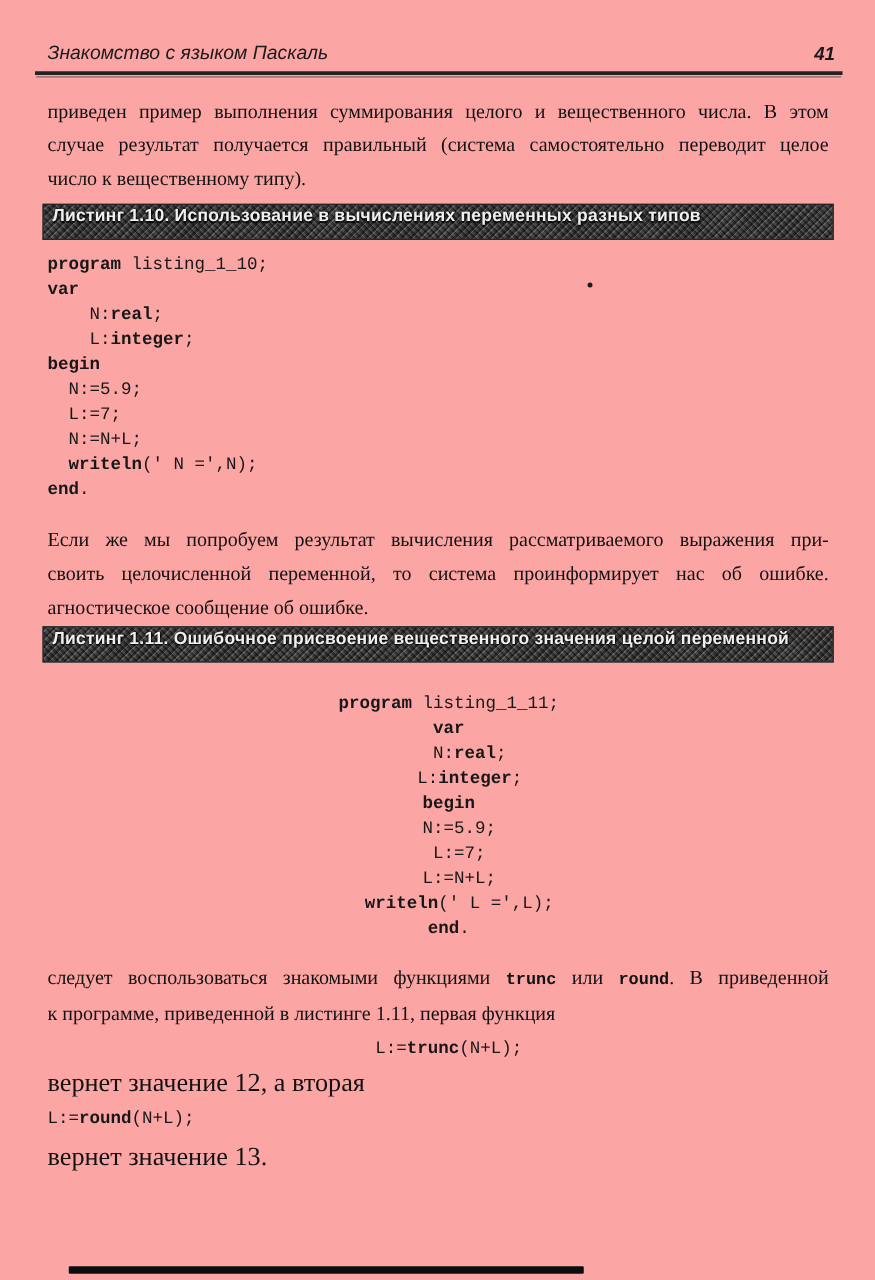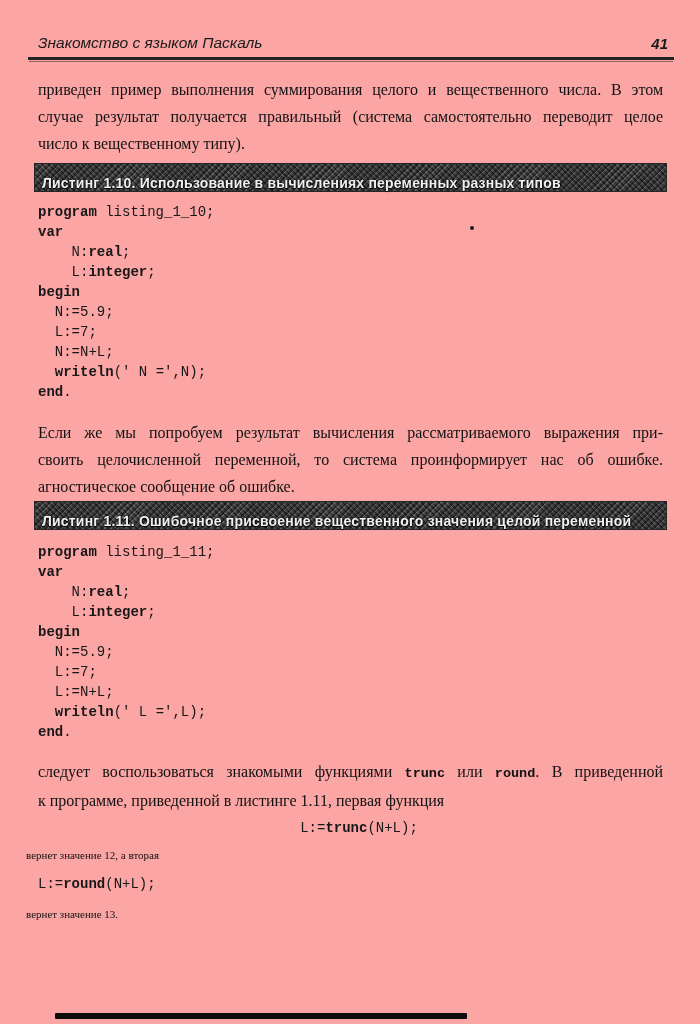--- a/index.html
+++ b/index.html
@@ -17,24 +17,24 @@
   .hpage{font-weight:bold;font-size:15px;margin-right:4px;}
   .hrule{
     margin:5px 26px 0 28px;height:3px;background:#232323;
     box-shadow:0 3px 0 -1px rgba(45,45,45,.55);
   }
   
   .para{margin:0 37px 0 38px;font-size:16px;line-height:27px;color:#121212;}
   .pline{text-align:justify;text-align-last:justify;}
   .pline.last{text-align-last:auto;}
   .para .code{font-family:"Liberation Mono","DejaVu Sans Mono",monospace;font-weight:bold;font-size:13.5px;}
-  .oneline{margin:0 37px 0 26px;font-size:11px;line-height:22px;color:#121212;}
+  .oneline{margin:0 37px 0 38px;font-size:21px;line-height:22px;color:#121212;}
   
   .listing-bar{
-    margin:6px 33px 0 34px;height:29px;display:flex;align-items:flex-end;
+    margin:6px 33px 0 34px;height:29px;display:flex;align-items:flex-start;
     background-color:#4d4d4d;border:1px solid #262626;box-sizing:border-box;
     background-image:
       repeating-linear-gradient(135deg, rgba(0,0,0,.45) 0 2px, rgba(255,255,255,.09) 2px 3px, rgba(0,0,0,.18) 3px 5px),
       repeating-linear-gradient(45deg, rgba(15,15,15,.5) 0 1px, rgba(120,120,120,.25) 1px 3px, rgba(0,0,0,.2) 3px 4px);
   }
   .listing-caption{
     font-family:"Liberation Sans",sans-serif;font-weight:bold;font-size:14px;
     color:#f0f0f0;letter-spacing:.2px;padding:0 7px;white-space:nowrap;
     text-shadow:0 1px 1px #000, 1px 0 1px rgba(0,0,0,.7);
   }
@@ -44,21 +44,21 @@
     font-family:"Liberation Mono","DejaVu Sans Mono",monospace;
     font-size:14px;line-height:20px;white-space:pre;color:#171717;
   }
   .codeblock .kw{font-weight:bold;}
   .cline{display:block;}
   
   .mt-p1{margin-top:16px;}
   .mt-code1{margin-top:10px;}
   .mt-p2{margin-top:17px;}
   .mt-bar2{margin-top:1px;}
-  .mt-code2{margin-top:12px;}
+  .mt-code2{margin-top:23px;text-align:center;}
   .mt-p3{margin-top:16px;}
   .mt-trunc{margin-top:4px;text-align:center;}
   .mt-res12{margin-top:6px;}
   .mt-round{margin-top:8px;}
   .mt-res13{margin-top:9px;}
   
   .dot{position:absolute;left:470px;top:226px;width:4px;height:4px;background:#1c1c1c;border-radius:50%;}
   .edge-bar{position:absolute;left:55px;bottom:5px;width:412px;height:6px;background:#0c0c0c;border-radius:1px;}
 </style>
 </head>

